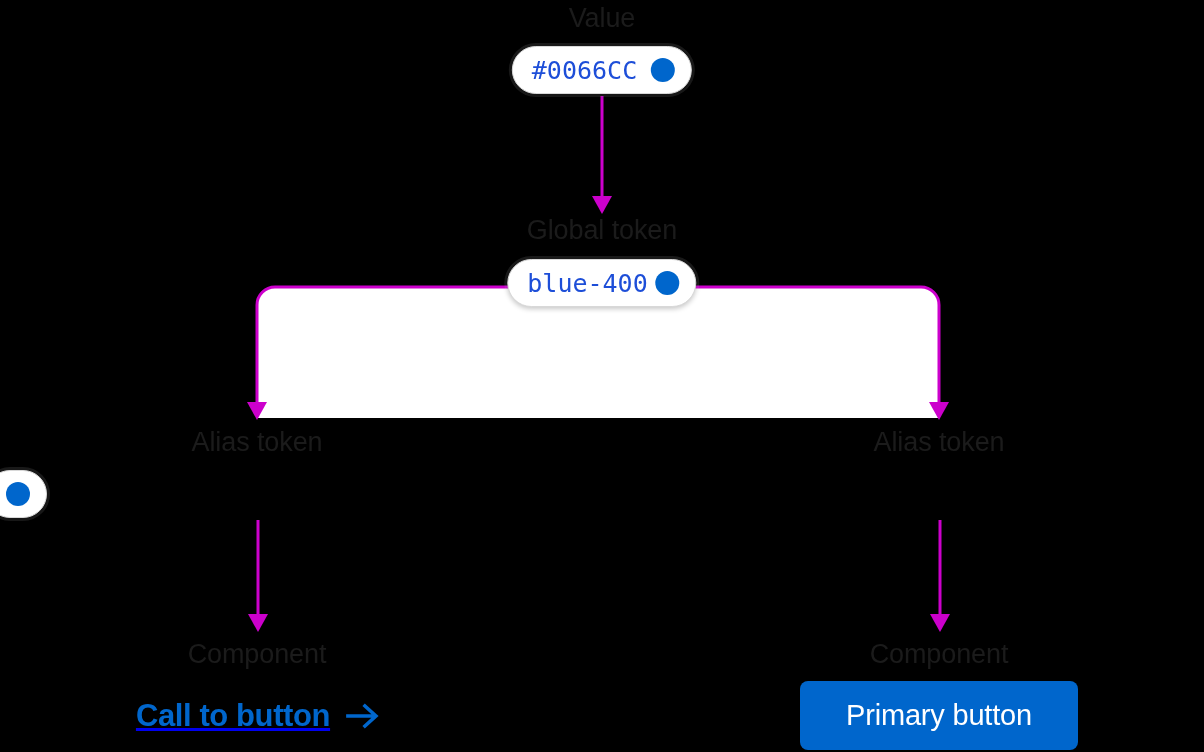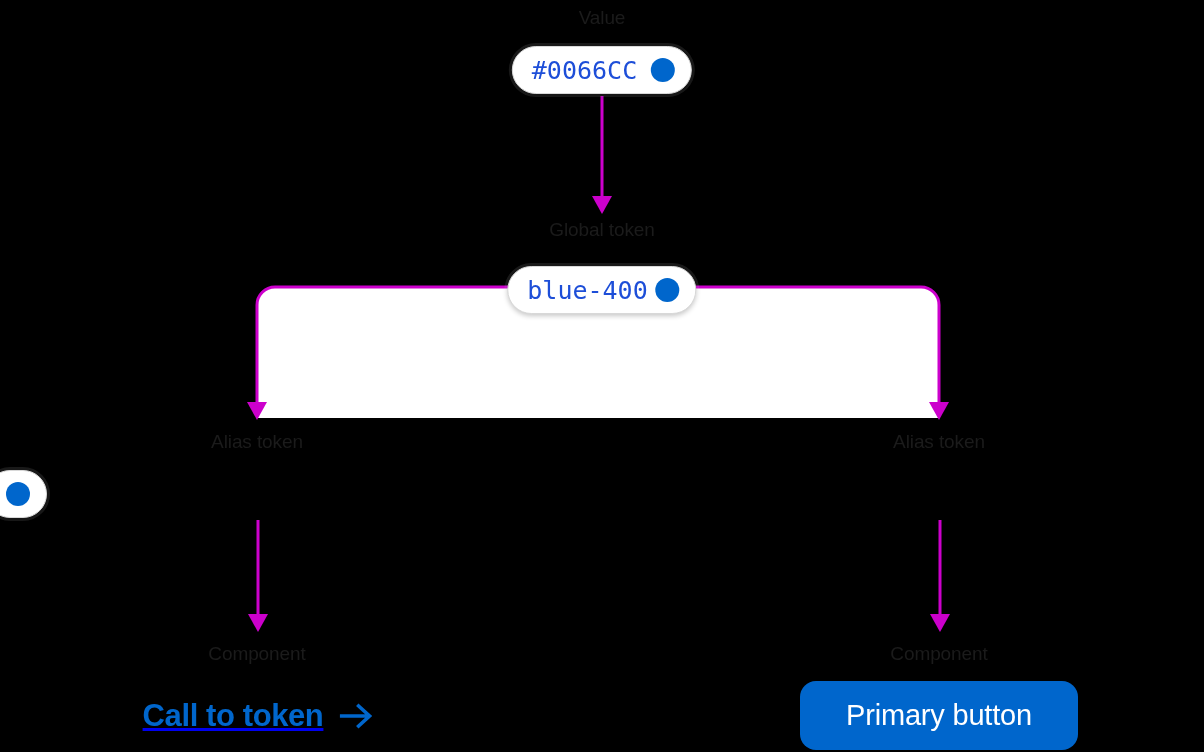--- a/index.html
+++ b/index.html
@@ -33,21 +33,21 @@
     height: 752px;
     z-index: 1;
     pointer-events: none;
   }
 
   
   .stage-label {
     position: absolute;
     z-index: 2;
     font-family: "Liberation Sans", sans-serif;
-    font-size: 19px;
+    font-size: 27px;
     font-weight: 400;
     letter-spacing: -0.1px;
     color: #1b1b1b;
     white-space: nowrap;
     text-align: center;
     transform: translateX(-50%);
     line-height: 32px;
   }
 
   
@@ -109,21 +109,21 @@
   .primary-button {
     position: absolute;
     z-index: 3;
     box-sizing: border-box;
     display: flex;
     align-items: center;
     justify-content: center;
     width: 278px;
     height: 69px;
     border: none;
-    border-radius: 16px;
+    border-radius: 8px;
     transform: translateX(-50%);
     font-family: "Liberation Sans", sans-serif;
     font-size: 29px;
     font-weight: 400;
     letter-spacing: -0.2px;
     cursor: pointer;
     padding: 0;
   }
 </style>
 </head>
@@ -151,38 +151,38 @@
 
   <div class="stage-label" style="left:602px; top:2px;">Value</div>
 
   <div class="pill" style="left:602px; top:46px;">
     <span class="pill-text">#0066CC</span>
     <span class="swatch" style="background:#0066CC;"></span>
   </div>
 
   <div class="stage-label" style="left:602px; top:214px;">Global token</div>
 
-  <div class="pill" style="left:602px; top:266px;gap:8px;">
+  <div class="pill" style="left:602px; top:259px;gap:8px;">
     <span class="pill-text">blue-400</span>
     <span class="swatch" style="background:#0066CC;"></span>
   </div>
 
   <div class="stage-label" style="left:257px; top:426px;">Alias token</div>
 
   <div class="pill pill-left-alias" style="top:470px;">
     <span class="swatch" style="background:#0066CC;"></span>
   </div>
 
   <div class="stage-label" style="left:939px; top:426px;">Alias token</div>
 
 
   <div class="stage-label" style="left:257px; top:638px;">Component</div>
 
   <a class="cta" href="#" style="left:258px; top:700px;">
-    <span class="cta-text" style="color:#0066CC;">Call to token</span>
+    <span class="cta-text" style="color:#0066CC;">Call to button</span>
     <svg class="cta-arrow" width="34" height="26" viewBox="0 0 34 26">
       <path d="M2 13 H29 M19 3 L30 13 L19 23" fill="none" stroke="#0066CC" stroke-width="3.6" stroke-linecap="square" stroke-linejoin="miter"></path>
     </svg>
   </a>
 
   <div class="stage-label" style="left:939px; top:638px;">Component</div>
 
   <button class="primary-button" style="left:939px; top:681px; background:#0066CC; color:#FFFFFF;">Primary button</button>
 
 </div>

